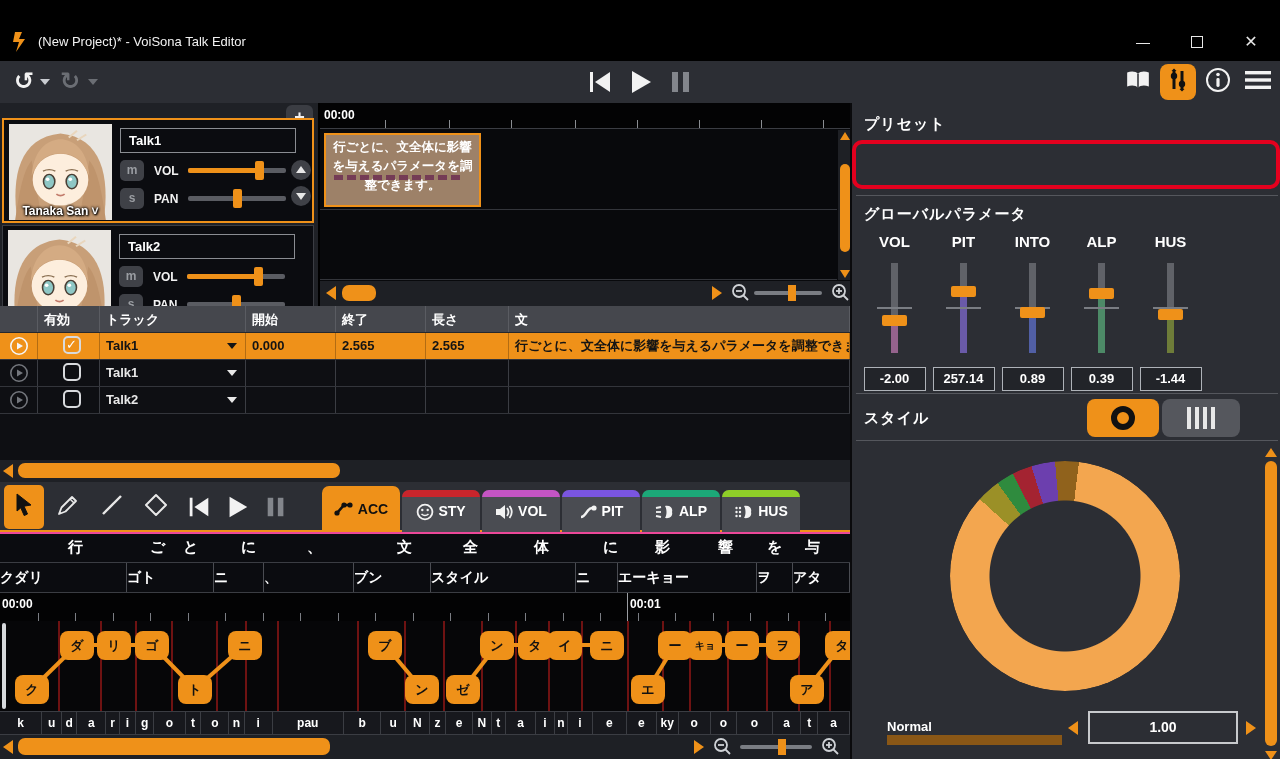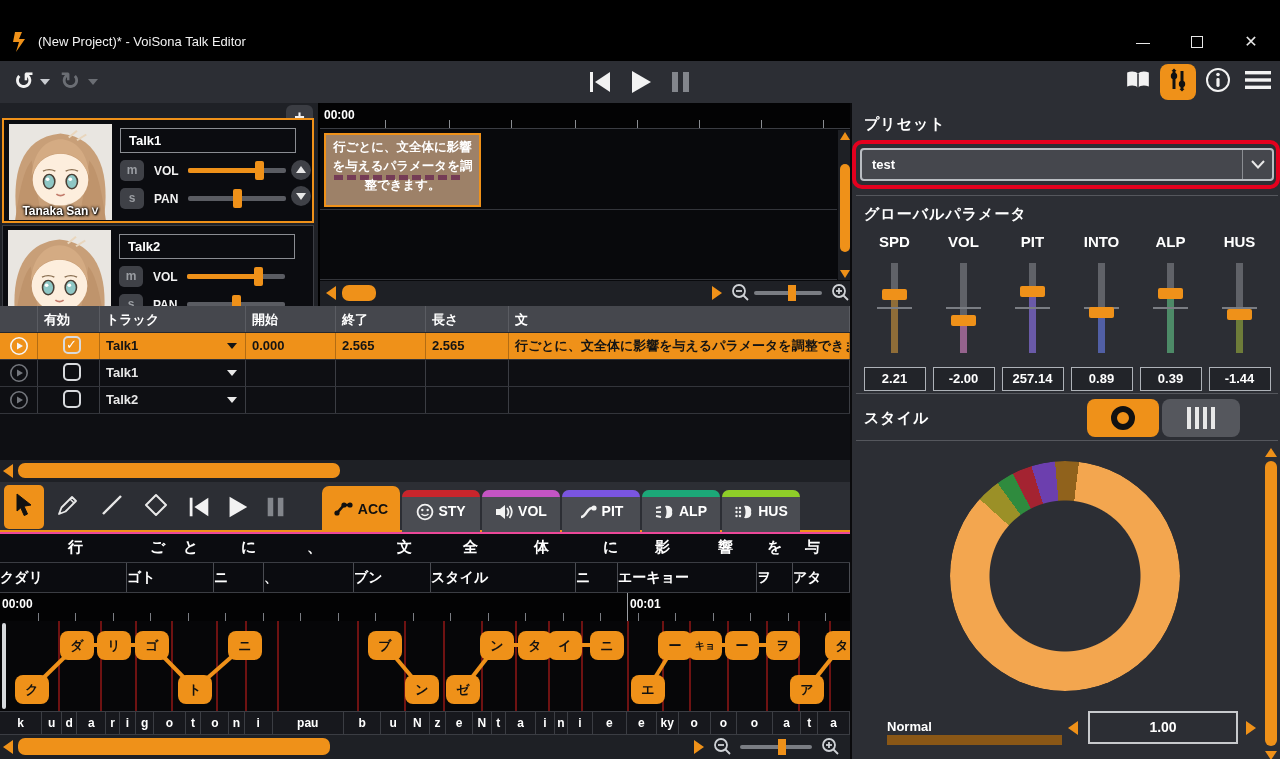--- a/index.html
+++ b/index.html
@@ -702,43 +702,25 @@
           <line x1="6" y1="9" x2="12" y2="9" stroke="#cfd2d6" stroke-width="1.8"></line>
           <line x1="9" y1="6" x2="9" y2="12" stroke="#cfd2d6" stroke-width="1.8"></line>
         </svg>
     </div>
   </div>
 
   <div class="abs footer-strip"></div>
 
   <div class="abs rpanel">
     <span class="abs rp-h" style="left:12px;top:12px;">プリセット</span>
-    <div class="abs preset-dd">
-      <span>test</span>
-      <span class="dd-chev">
-        <svg width="14" height="9" viewBox="0 0 14 9" style="margin:10px 0 0 8px;">
-            <path d="M1 1 L7 7.5 L13 1" stroke="#e8e8e8" stroke-width="2" fill="none"></path>
-          </svg>
-      </span>
-    </div>
     <div class="abs annot"></div>
     <div class="sep" style="top:92px;"></div>
 
     <span class="abs rp-h" style="left:12px;top:102px;">グローバルパラメータ</span>
     <div class="params">
-        <div class="pcol">
-          <div class="plabel">SPD</div>
-          <div class="pslider">
-            <div class="ptrack" style="top: 0px; height: 31px;"></div>
-            <div class="pfill" style="top: 31px; height: 59px; background: rgb(143, 109, 56);"></div>
-            <div class="pmid"></div>
-            <div class="phandle" style="top: 26px;"></div>
-          </div>
-          <div class="pvalue">2.21</div>
-        </div>
         <div class="pcol">
           <div class="plabel">VOL</div>
           <div class="pslider">
             <div class="ptrack" style="top: 0px; height: 57px;"></div>
             <div class="pfill" style="top: 57px; height: 33px; background: rgb(149, 99, 141);"></div>
             <div class="pmid"></div>
             <div class="phandle" style="top: 52px;"></div>
           </div>
           <div class="pvalue">-2.00</div>
         </div>

